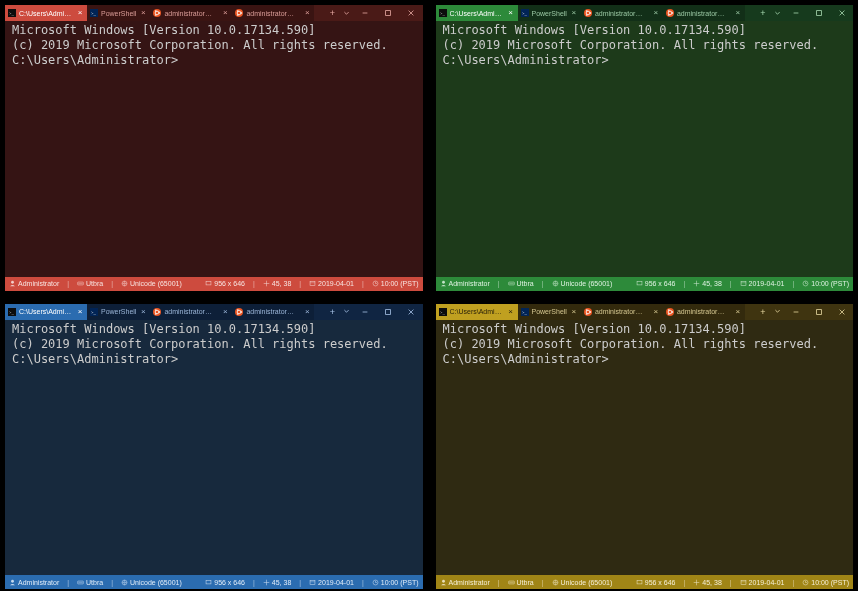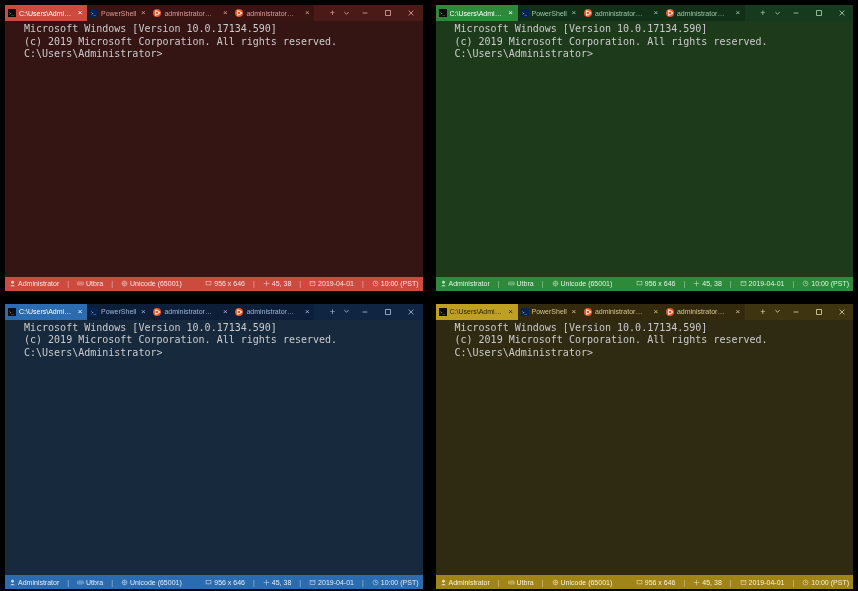--- a/index.html
+++ b/index.html
@@ -88,24 +88,24 @@
   .win-btn {
     width: 23px;
     display: flex;
     align-items: center;
     justify-content: center;
     cursor: pointer;
   }
   .terminal {
     flex: 1;
     font-family: Consolas, monospace;
-    font-size: 10px;
+    font-size: 12px;
     line-height: 1.25;
     color: #cccccc;
-    padding: 2px 19px;
+    padding: 2px 7px;
     white-space: pre-wrap;
   }
   .statusbar {
     height: 14px;
     display: flex;
     align-items: center;
     padding: 0 4px;
     font-size: 7px;
     gap: 2px;
   }

